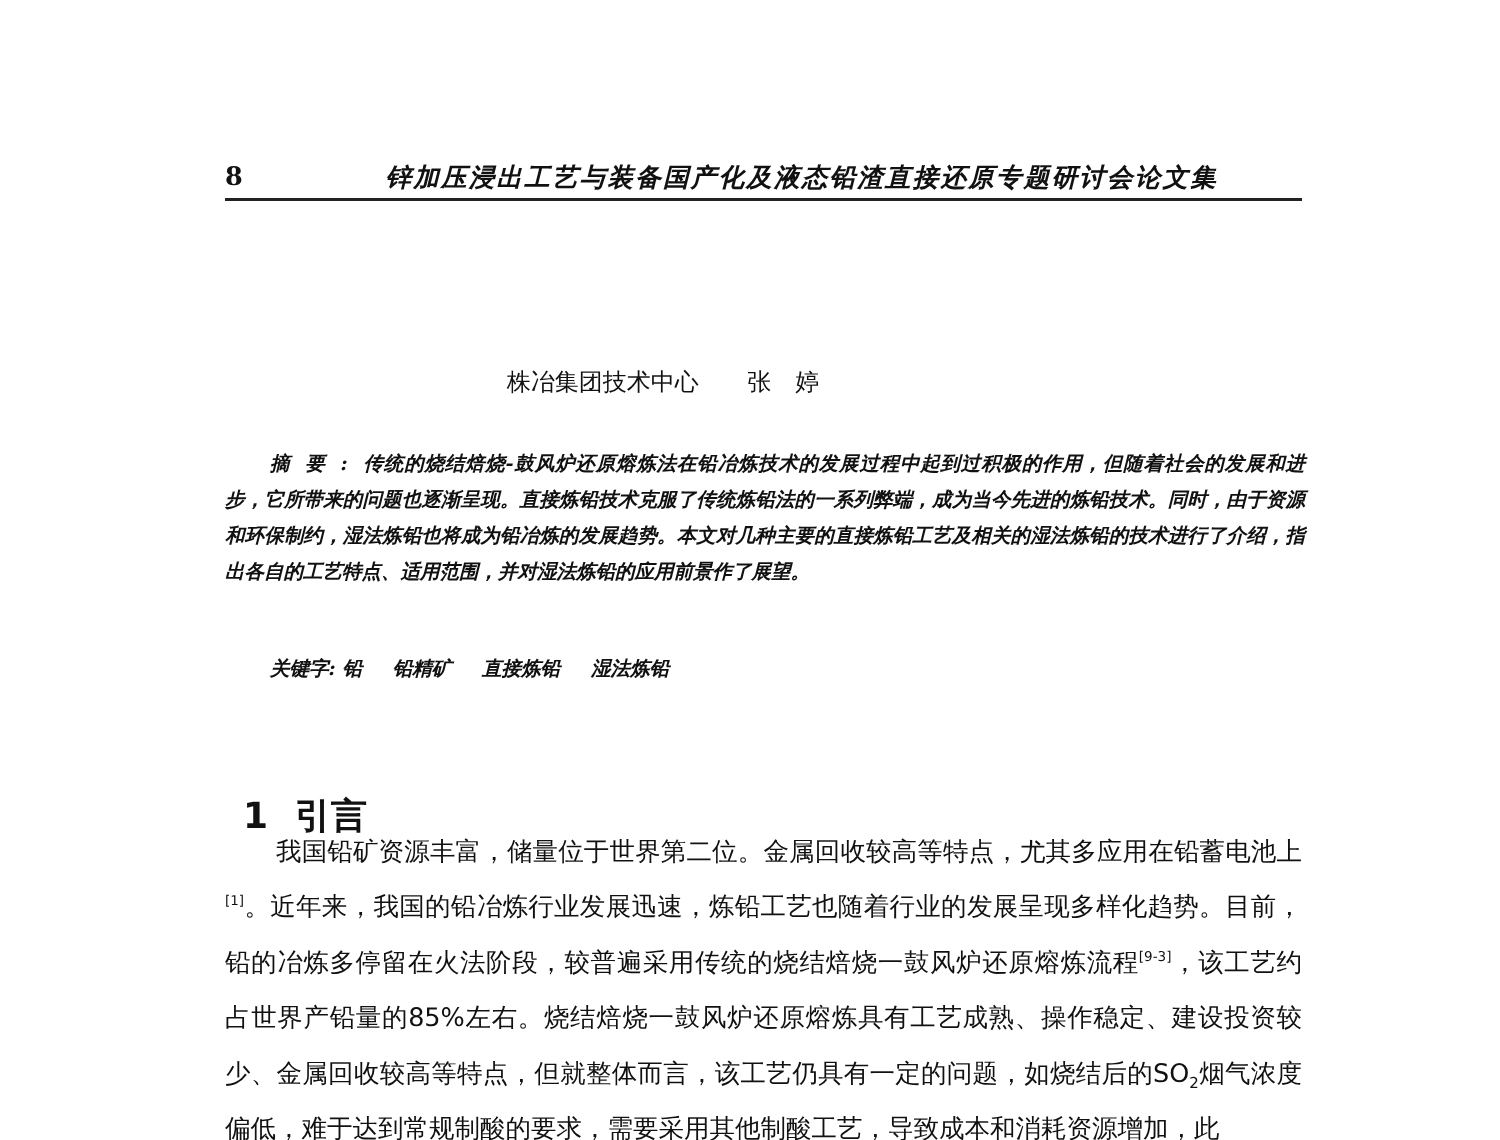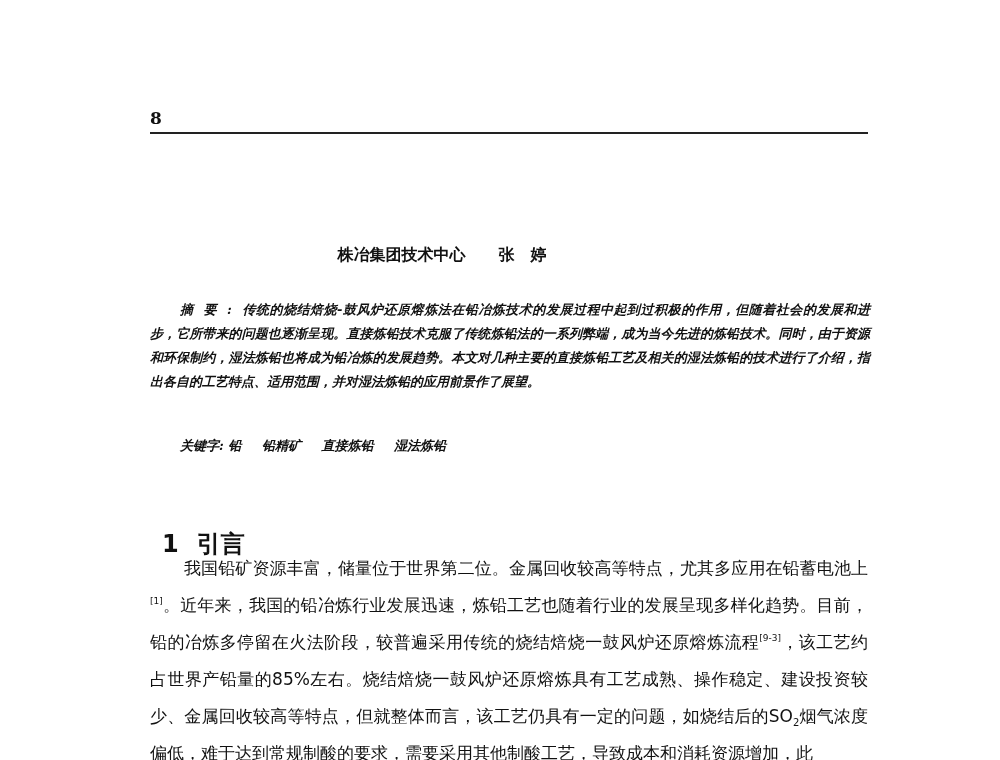--- a/index.html
+++ b/index.html
@@ -56,21 +56,21 @@
       font-family: "DejaVu Sans", sans-serif;
       font-weight: normal;
     }
     .author-line {
       position: absolute;
       left: 0;
       width: 884px;
       top: 245px;
       text-align: center;
       font-size: 16px;
-      font-weight: bold;
+      font-weight: normal;
       font-family: "DejaVu Sans", sans-serif;
     }
     .author-line .gap { display: inline-block; width: 22px; }
     .author-line .name span + span { margin-left: 16px; }
     .abstract {
       position: absolute;
       left: 150px;
       top: 298px;
       width: 720px;
       font-size: 13px;
@@ -118,20 +118,21 @@
     sup { font-size: 9px; vertical-align: super; line-height: 0; }
     sub { font-size: 10px; vertical-align: sub; line-height: 0; }
   </style>
 </head>
 <body>
 
 <div class="page">
 
   <div class="running-header">
     <span class="page-num">8</span>
+    <span class="journal">锌加压浸出工艺与装备国产化及液态铅渣直接还原专题研讨会论文集</span>
   </div>
 
 
   <div class="author-line">
     <span>株冶集团技术中心</span>
     <span class="gap"></span>
     <span class="name">
       <span>张</span><span>婷</span>
     </span>
   </div>

